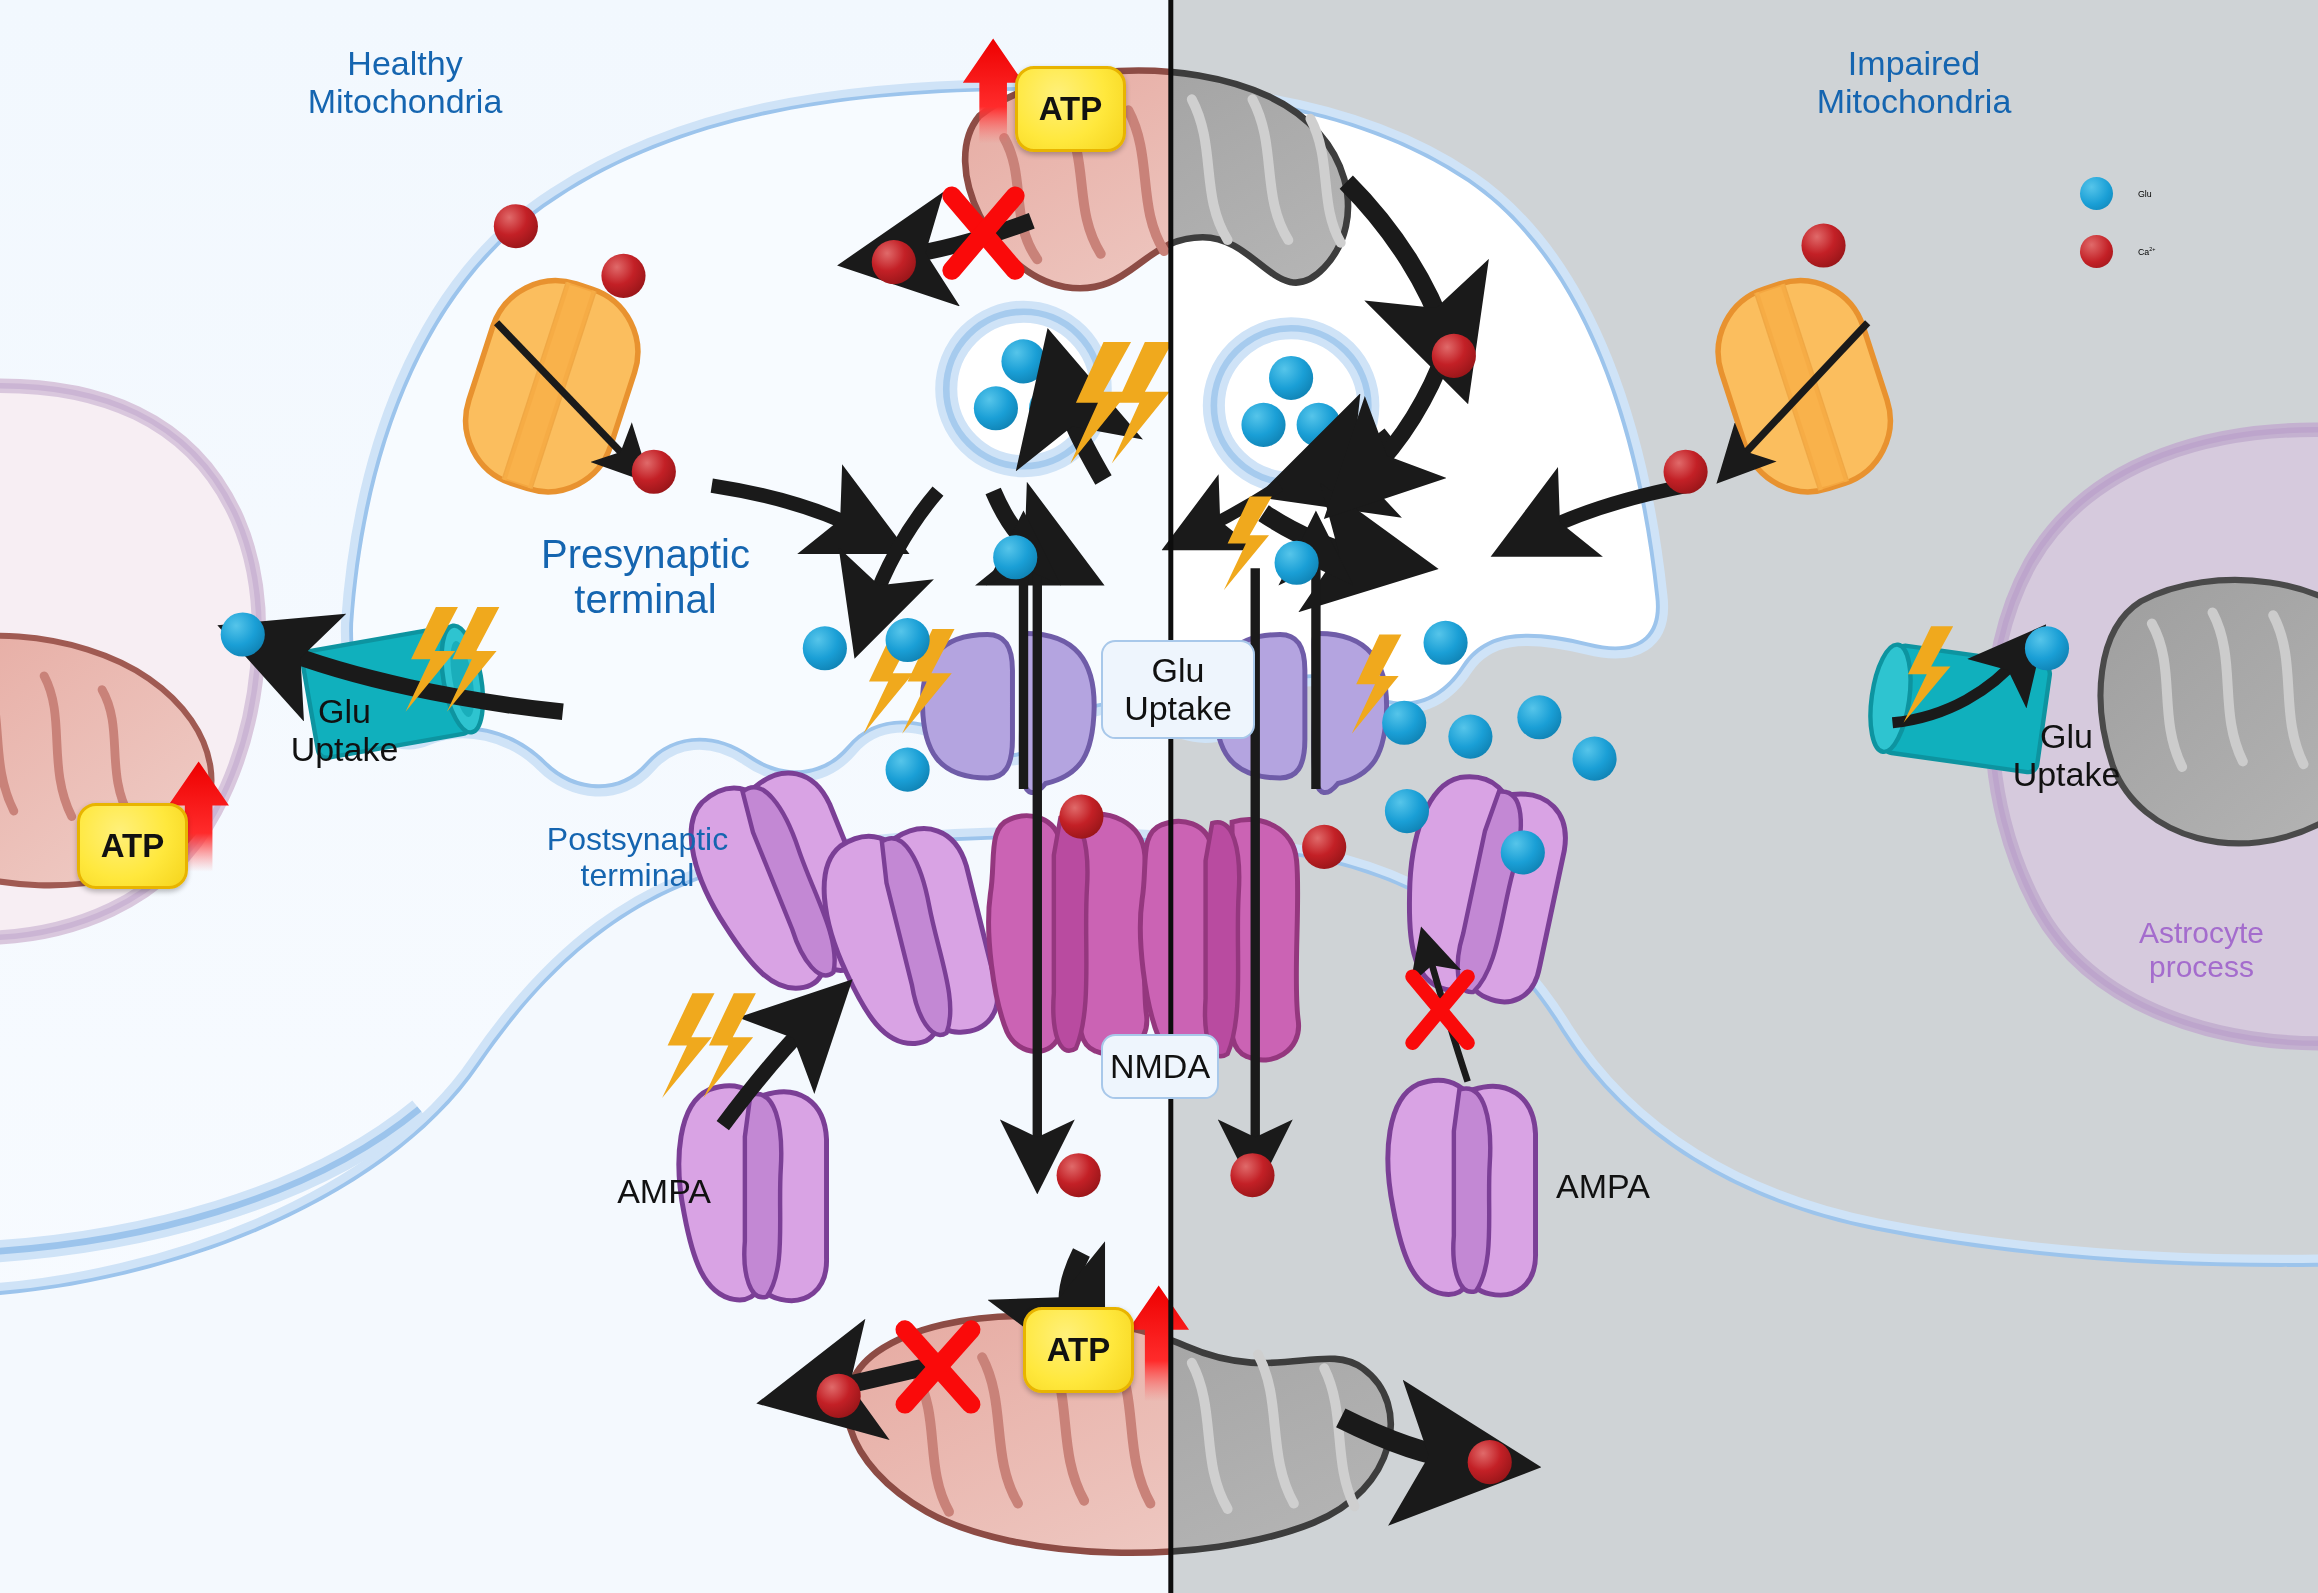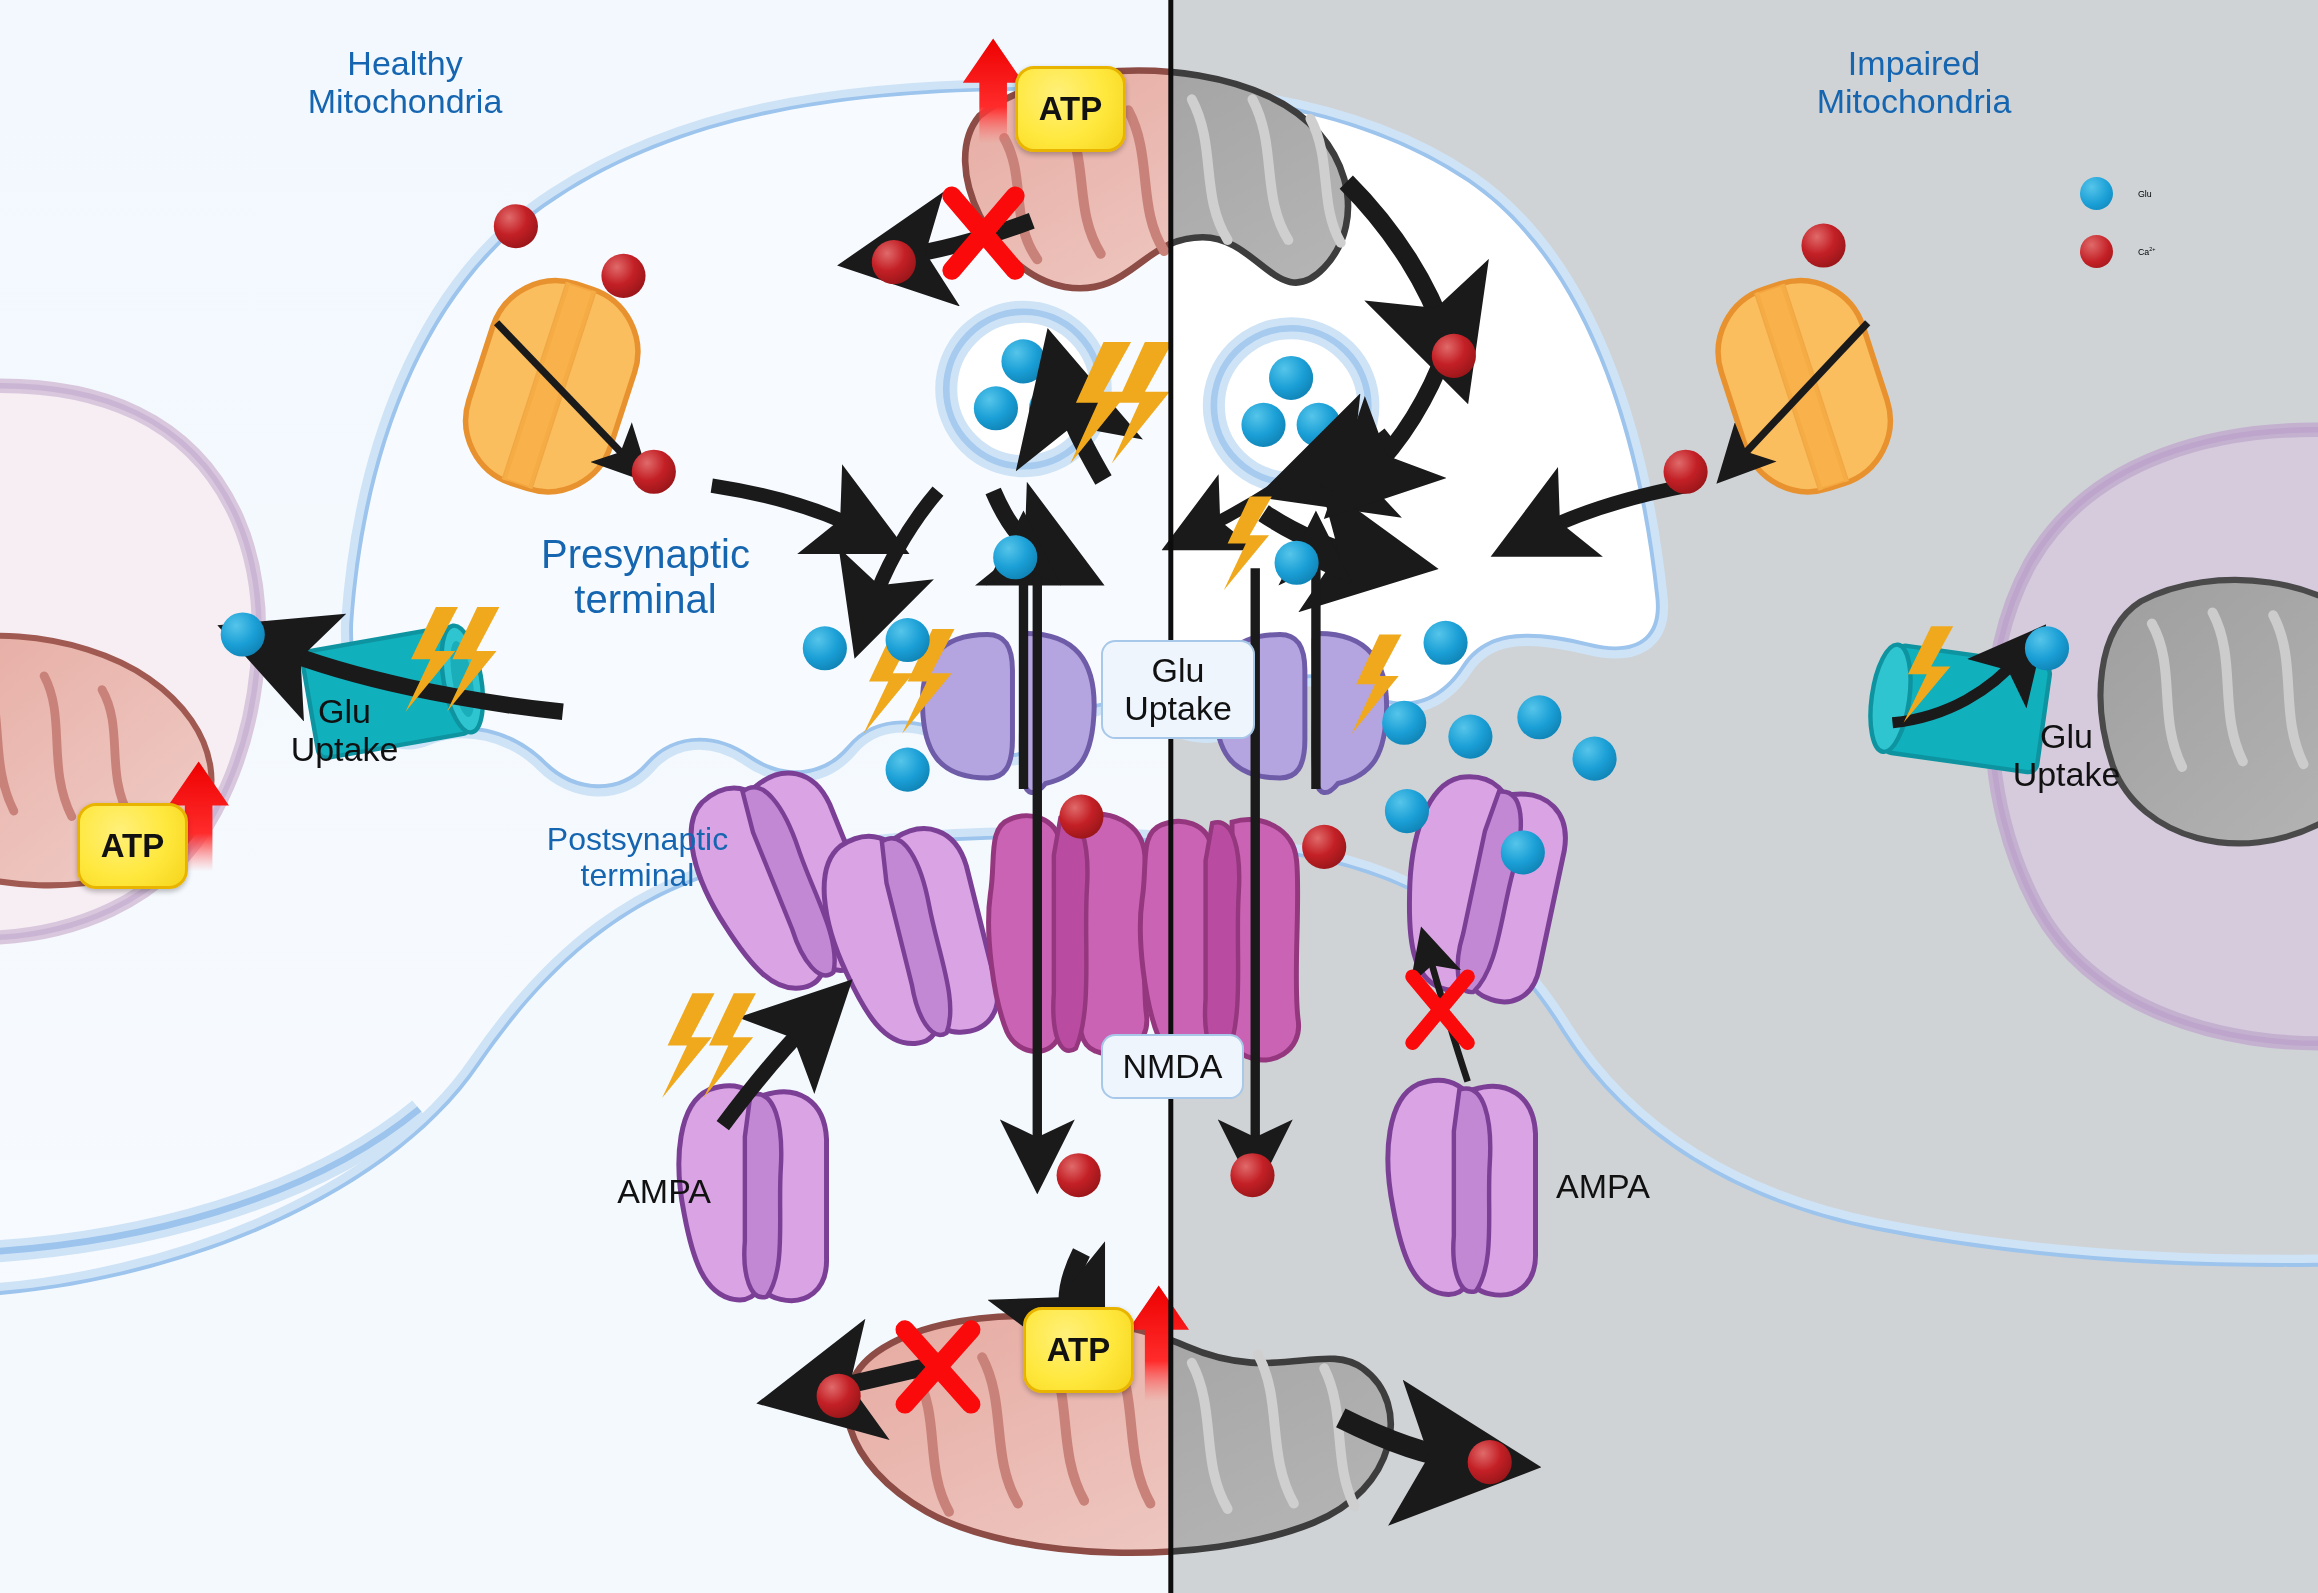--- a/index.html
+++ b/index.html
@@ -527,26 +527,28 @@
 
   <div class="lbl black" style="left:234px; top:692px; width:221px;">Glu
 Uptake</div>
 
   <div class="lbl black" style="left:1956px; top:717px; width:221px;">Glu
 Uptake</div>
 
   <div class="pill" style="left:1101px; top:640px; width:154px; height:99px;">Glu
 Uptake</div>
 
-  <div class="pill" style="left:1101px; top:1034px; width:143px; height:65px;">NMDA</div>
+  <div class="pill" style="left:1101px; top:1034px; width:118px; height:65px;">NMDA</div>
 
   <div class="lbl black" style="left:568px; top:1172px; width:143px; text-align:right;">AMPA</div>
 
   <div class="lbl black" style="left:1556px; top:1167px; width:154px; text-align:left;">AMPA</div>
 
+  <div class="lbl purple" style="left:2091px; top:916px; width:221px;">Astrocyte
+process</div>
 
 
   <div class="atp" style="left:1015px; top:66px; width:105px; height:80px;">ATP</div>
   <div class="atp" style="left:77px; top:803px; width:105px; height:80px;">ATP</div>
   <div class="atp" style="left:1023px; top:1307px; width:105px; height:80px;">ATP</div>
 
   <div style="position:absolute; left:2080px; top:177px;">
     <div style="display:flex; align-items:center; gap:25px; margin-bottom:25px;">
       <span class="dot" style="position:relative; width:33px; height:33px;
                    background:radial-gradient(circle at 35% 30%,#56c5ea 0%,#1a9fd6 55%,#0e7fb0 100%);"></span>

